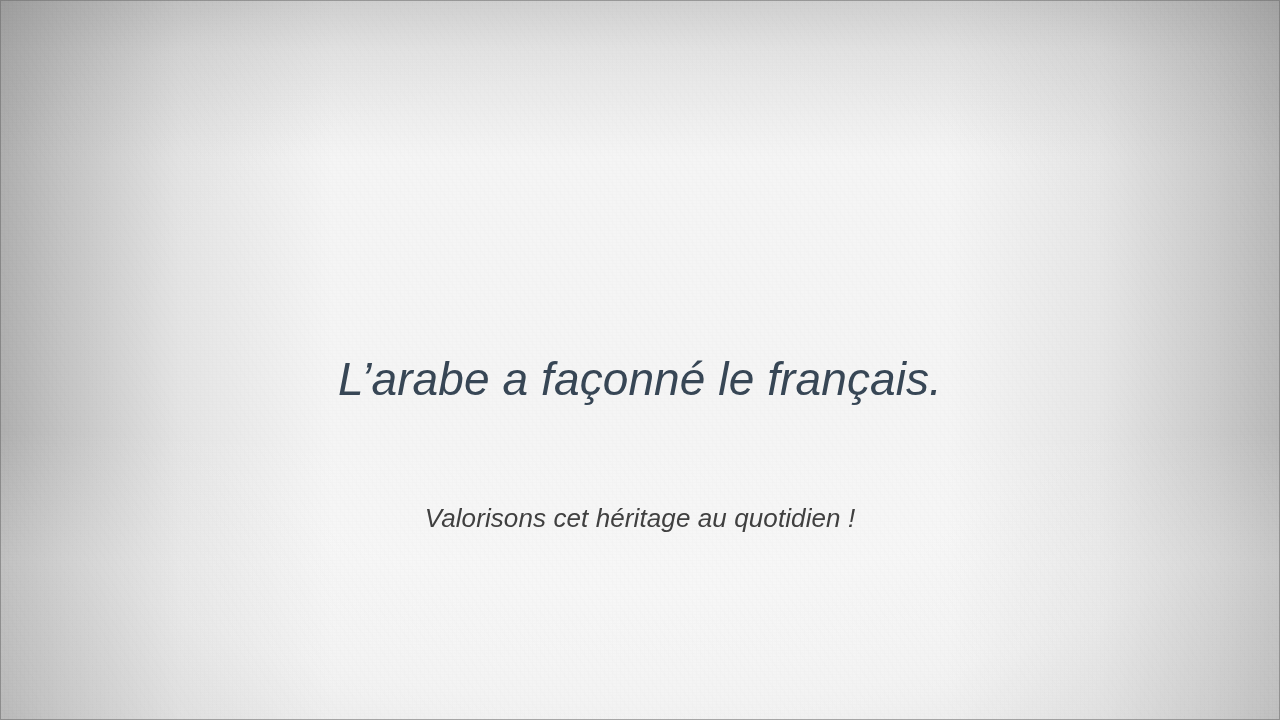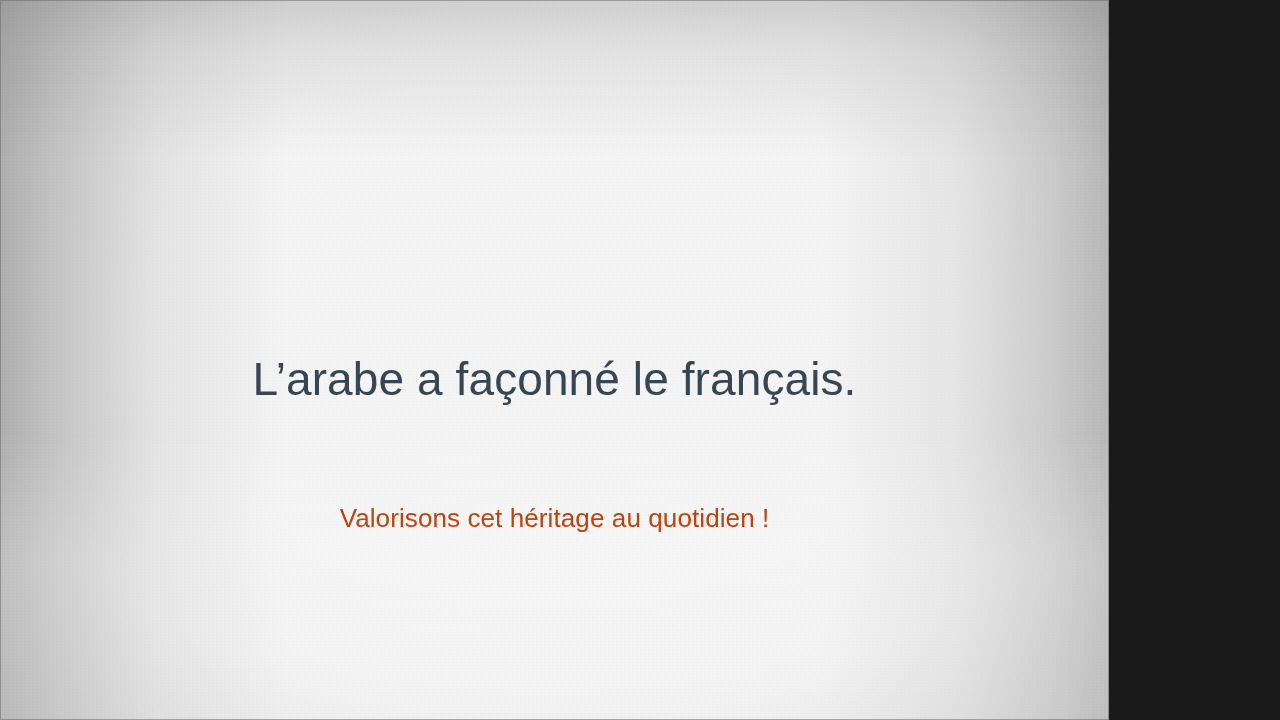--- a/index.html
+++ b/index.html
@@ -11,25 +11,26 @@
   body {
     width: 1280px;
     height: 720px;
     overflow: hidden;
     font-family: "Liberation Sans", "DejaVu Sans", sans-serif;
   }
 
   
   .slide {
     position: relative;
-    width: 1109px;
+    width: 1280px;
     height: 720px;
     overflow: hidden;
     background: #e8e8e8;
     box-sizing: border-box;
+    font-style: italic;
   }
 
   
   .bg-base {
     position: absolute;
     inset: 0;
     background: #f5f5f5;
   }
 
   
@@ -127,21 +128,21 @@
   .title-line {
     display: block;
   }
 
   .subtitle-block {
     position: absolute;
     left: 0;
     right: 0;
     top: 502px;
     text-align: center;
-    color: #c2410c;
+    color: #404040;
     font-family: "Liberation Sans Narrow", "Liberation Sans", "DejaVu Sans Condensed", "DejaVu Sans", sans-serif;
     font-size: 26px;
     font-weight: 400;
     line-height: 32px;
     letter-spacing: 0.1px;
     white-space: pre;
   }
 </style>
 </head>
 <body>

